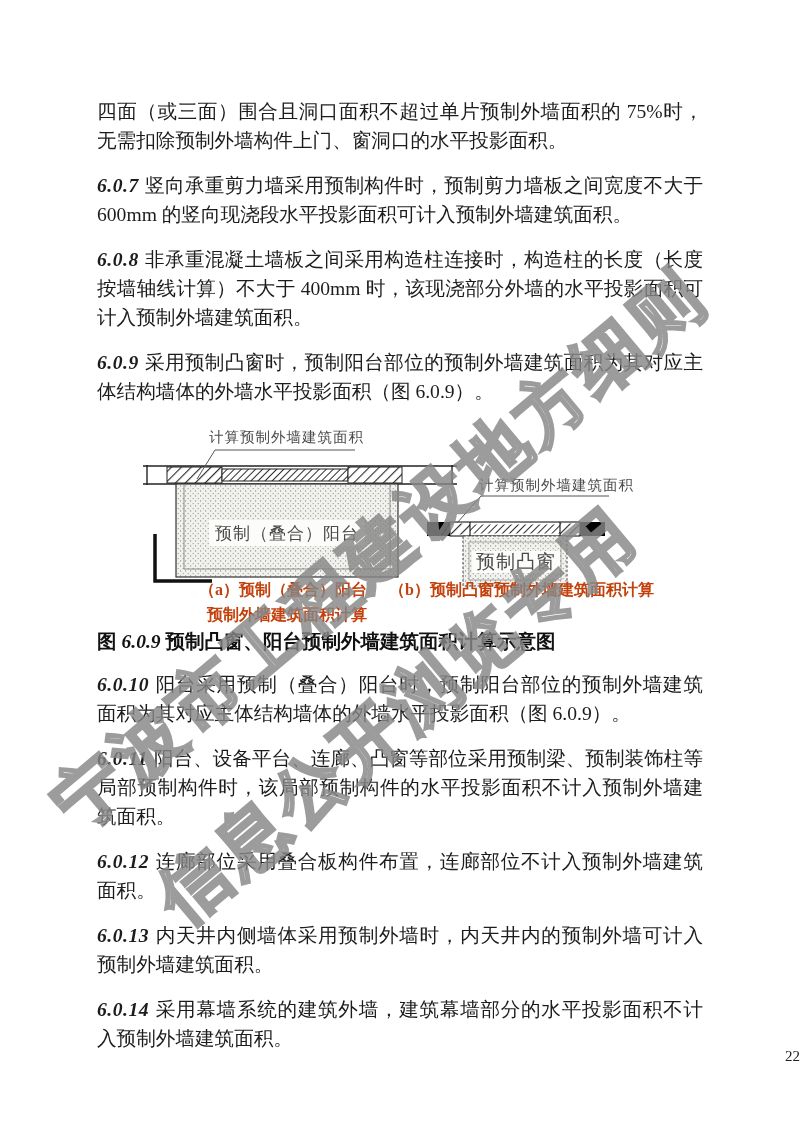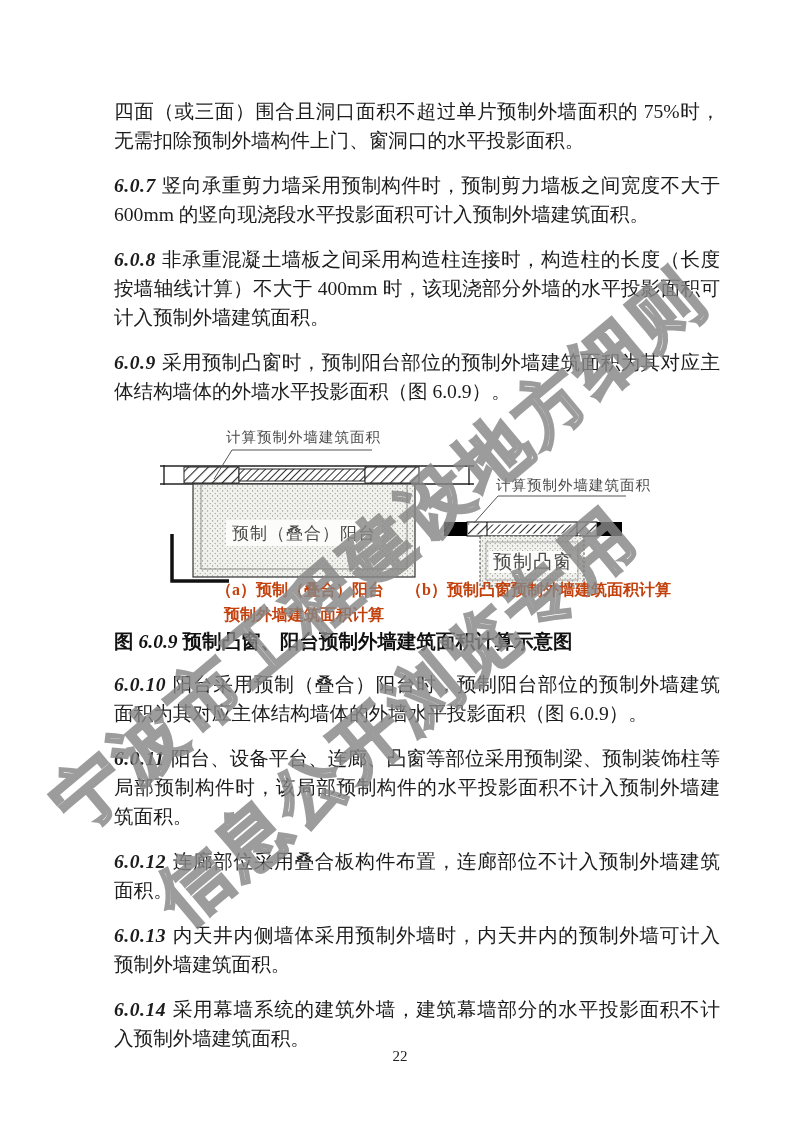--- a/index.html
+++ b/index.html
@@ -2,21 +2,21 @@
 <html><head>
 <meta charset="utf-8">
 <style>
   html,body { margin:0; padding:0; background:#888; }
   .page {
     position:relative; width:800px; height:1131px; margin:0 auto;
     background:#ffffff; overflow:hidden;
     font-family:"Liberation Serif","DejaVu Serif",serif;
     color:#1c1c1c;
   }
-  .content { position:absolute; left:17px; top:0; padding:97px 0 0 97px; width:606px; }
+  .content { position:absolute; left:0; top:0; padding:97px 0 0 97px; width:606px; }
   p.para { margin:0 0 16px 0; font-size:19.6px; line-height:29px; text-align:justify; }
   .secnum { font-weight:bold; font-style:italic; margin-right:6px; letter-spacing:0.5px; }
   
   .figure { position:relative; width:606px; height:240px; margin:14px 0 8px 0; }
   .fig-svg { position:absolute; left:0; top:0; }
   .fig-note {
     position:absolute; font-family:"Liberation Sans","DejaVu Sans",sans-serif;
     font-size:14.5px; color:#4a4a4a; white-space:nowrap; letter-spacing:1px;
   }
   .plate {
@@ -39,21 +39,21 @@
     position:absolute; z-index:6; pointer-events:none; white-space:nowrap;
     font-family:"Liberation Sans","DejaVu Sans",sans-serif; font-weight:bold;
     font-size:70px; letter-spacing:5px;
     color:rgba(255,255,255,0.04);
     -webkit-text-stroke:2.8px rgba(134,134,134,0.82);
     transform:rotate(-40deg); transform-origin:0 50%;
   }
   #wm1 { left:64px; top:768px; }
   #wm2 { left:168px; top:862px; }
   .footer {
-    position:absolute; left:0; bottom:66px; width:100%; text-align:center;
+    position:absolute; left:0; bottom:66px; width:100%; text-align:right;
     font-size:15px; color:#222;
   }
 </style>
 </head>
 <body>
 
 <div class="page">
   <div class="content">
 
     <p class="para"><span>四面（或三面）围合且洞口面积不超过单片预制外墙面积的 75%时，无需扣除预制外墙构件上门、窗洞口的水平投影面积。</span></p>

